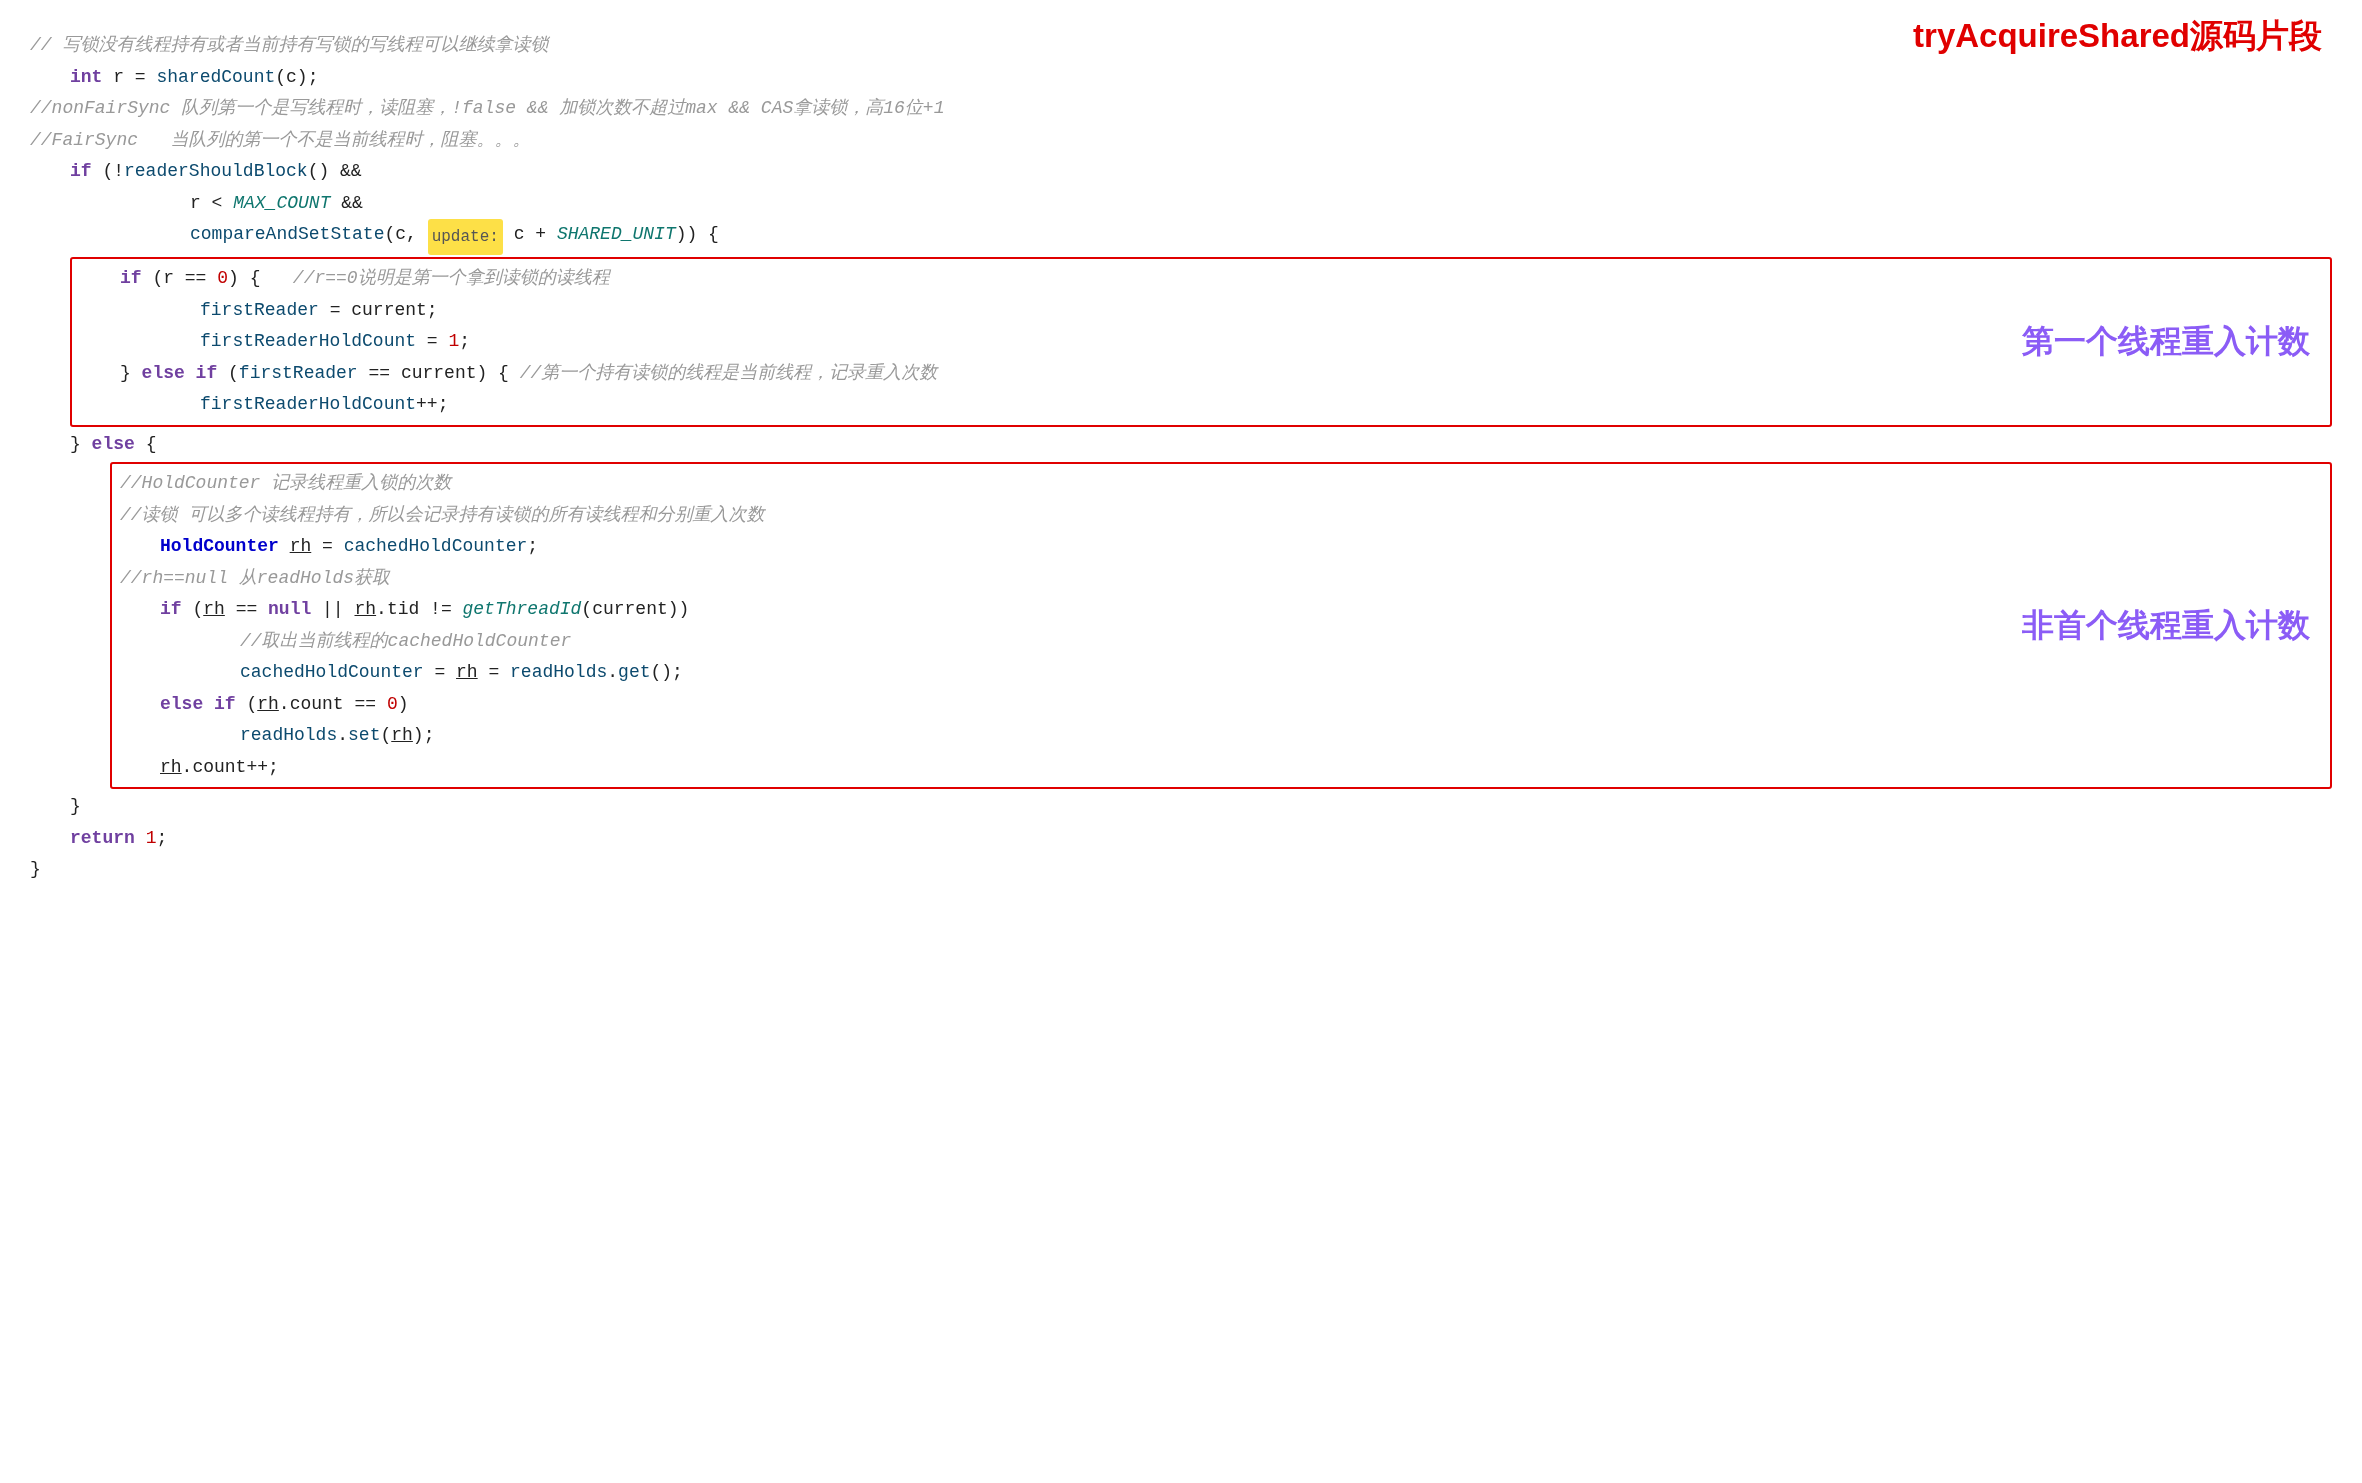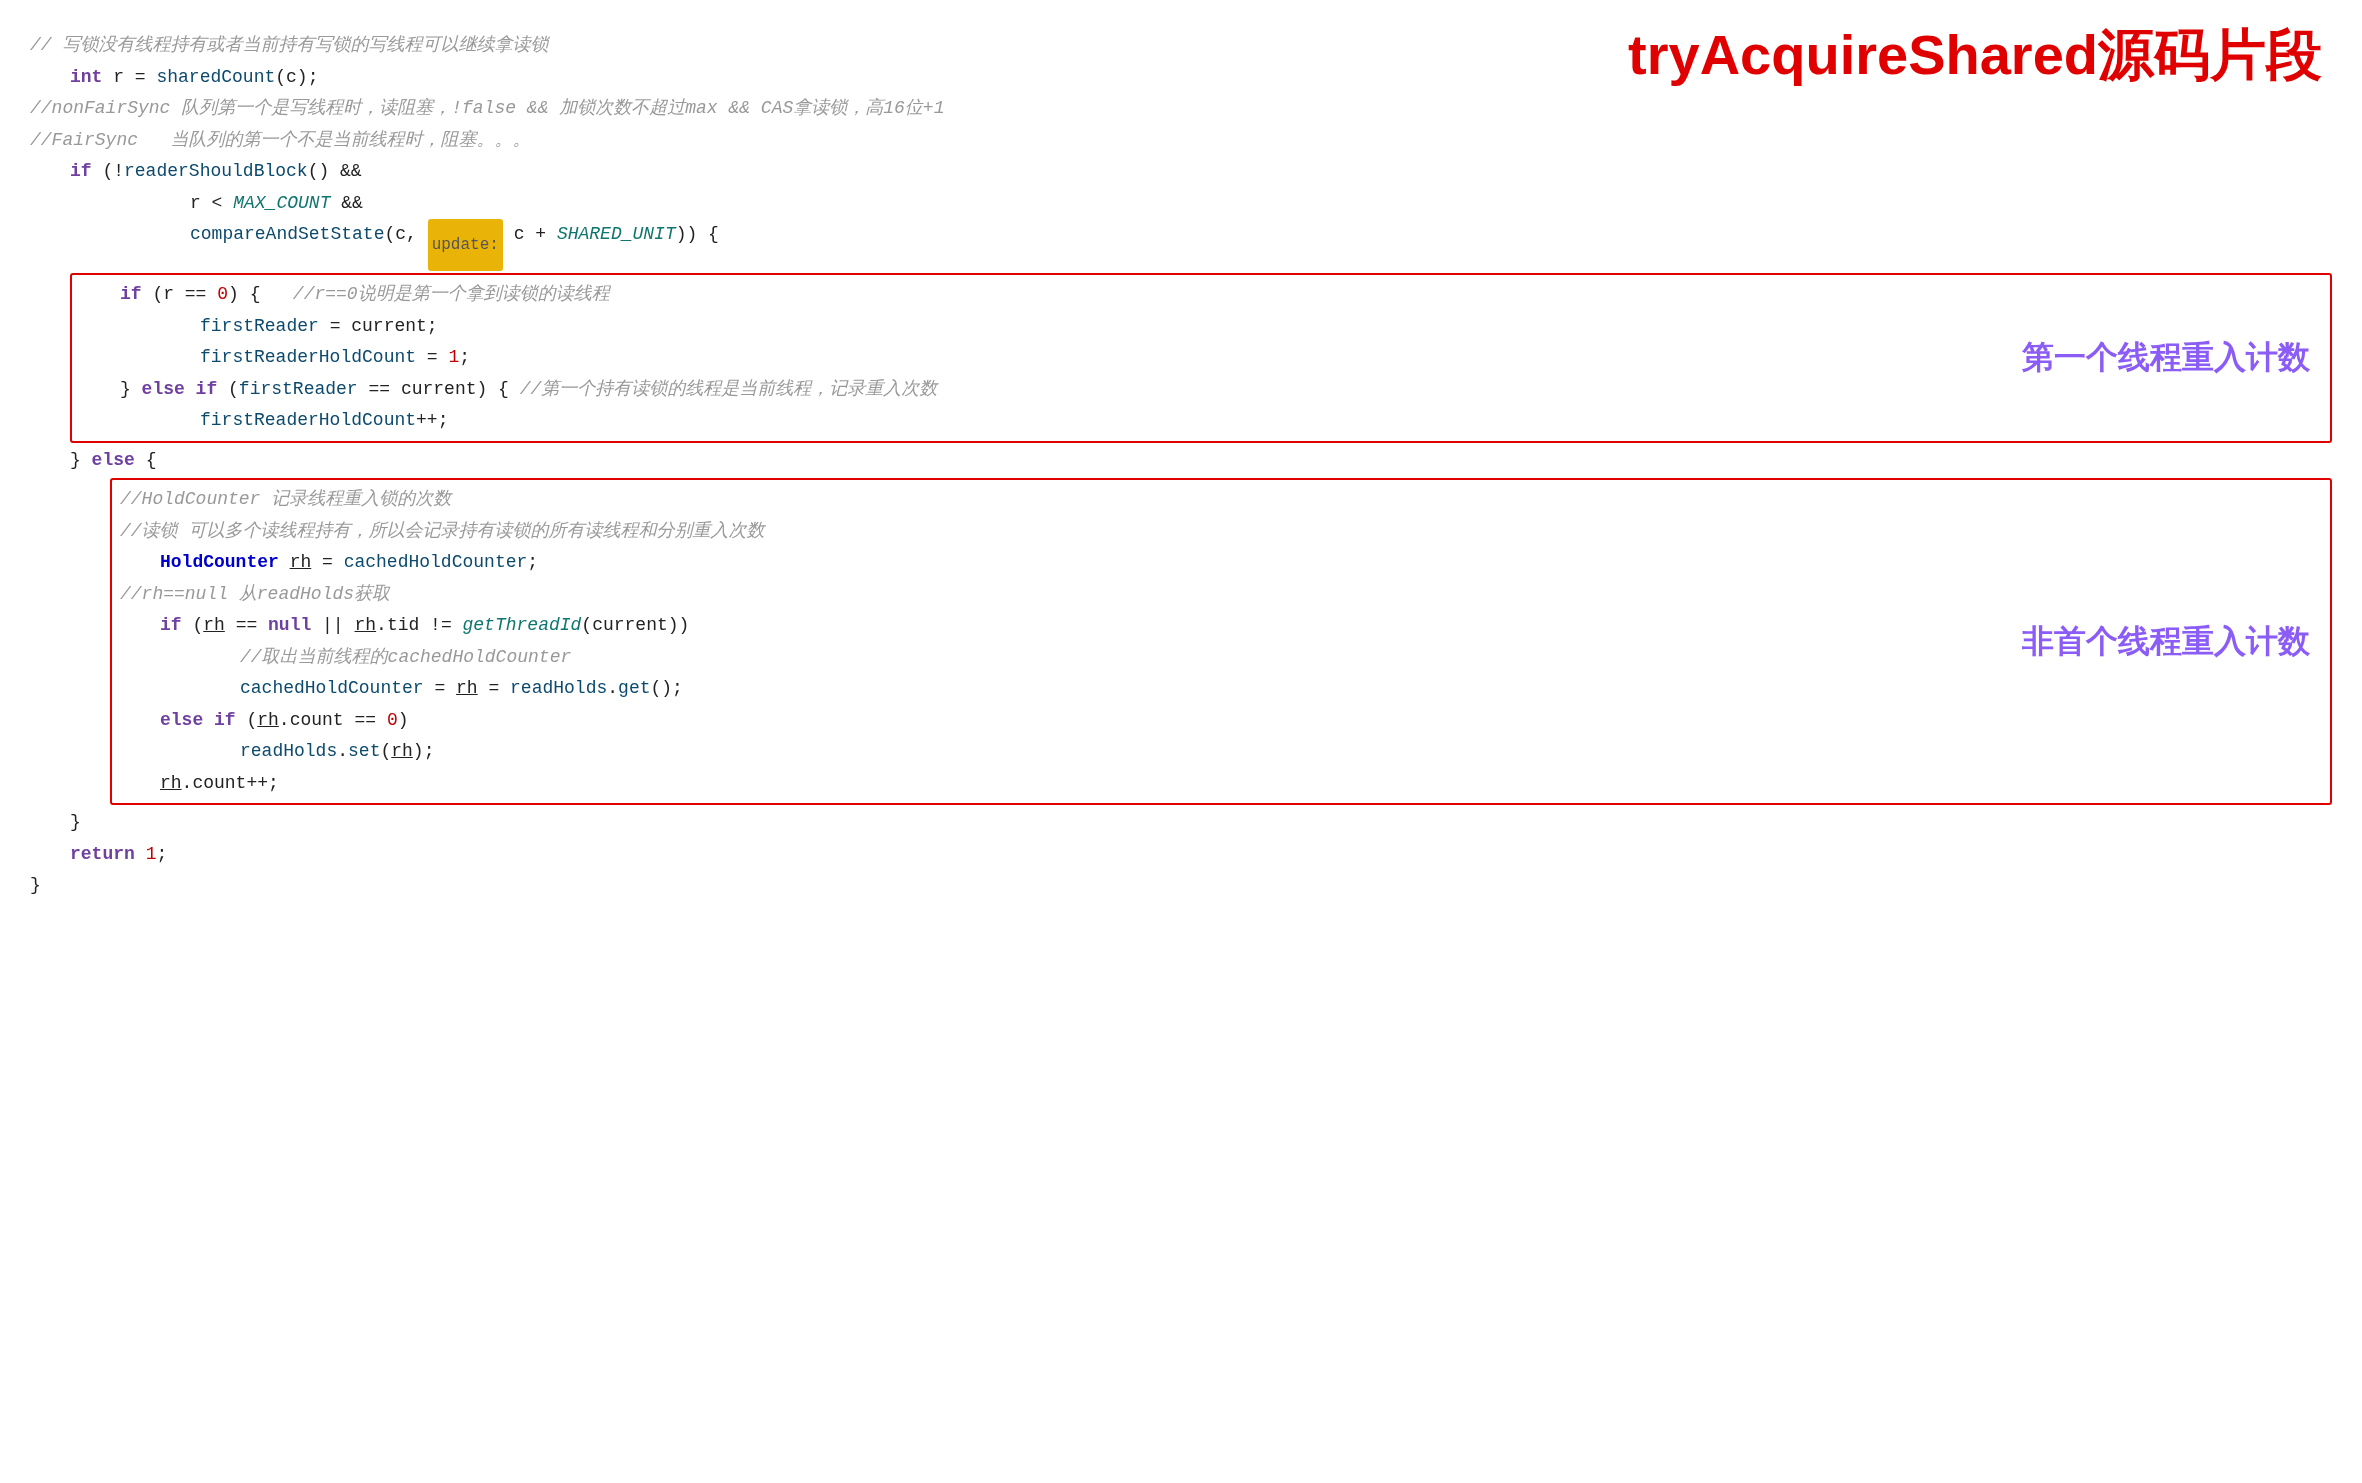--- a/index.html
+++ b/index.html
@@ -23,23 +23,23 @@
       font-size: 18px;
       line-height: 1.75;
     }
     .kw { color: #7040a0; font-weight: bold; }
     .kw-blue { color: #0000cc; font-weight: bold; }
     .fn { color: #0c4a6e; }
     .comment { color: #999; font-style: italic; }
     .comment-cn { color: #999; font-style: italic; }
     .num { color: #c00000; }
     .param-label { 
-      background: #eab308; 
+      background: #fde047; 
       color: #555; 
-      padding: 12px 4px; 
+      padding: 4px 4px; 
       border-radius: 3px; 
       font-size: 16px;
     }
     .italic-var { font-style: italic; color: #0f766e; }
     .underline { text-decoration: underline; }
 
     
     .red-box {
       border: 2.5px solid #e00000;
       border-radius: 3px;
@@ -59,21 +59,21 @@
       white-space: nowrap;
     }
 
     
     .title {
       position: absolute;
       top: -10px;
       right: 10px;
       color: #e00000;
       font-family: 'PingFang SC', 'Microsoft YaHei', sans-serif;
-      font-size: 56px;
+      font-size: 33px;
       font-weight: bold;
       white-space: nowrap;
     }
 
     .indent1 { padding-left: 40px; }
     .indent3 { padding-left: 120px; }
     .indent4 { padding-left: 160px; }
   </style>
 </head>
 <body>

